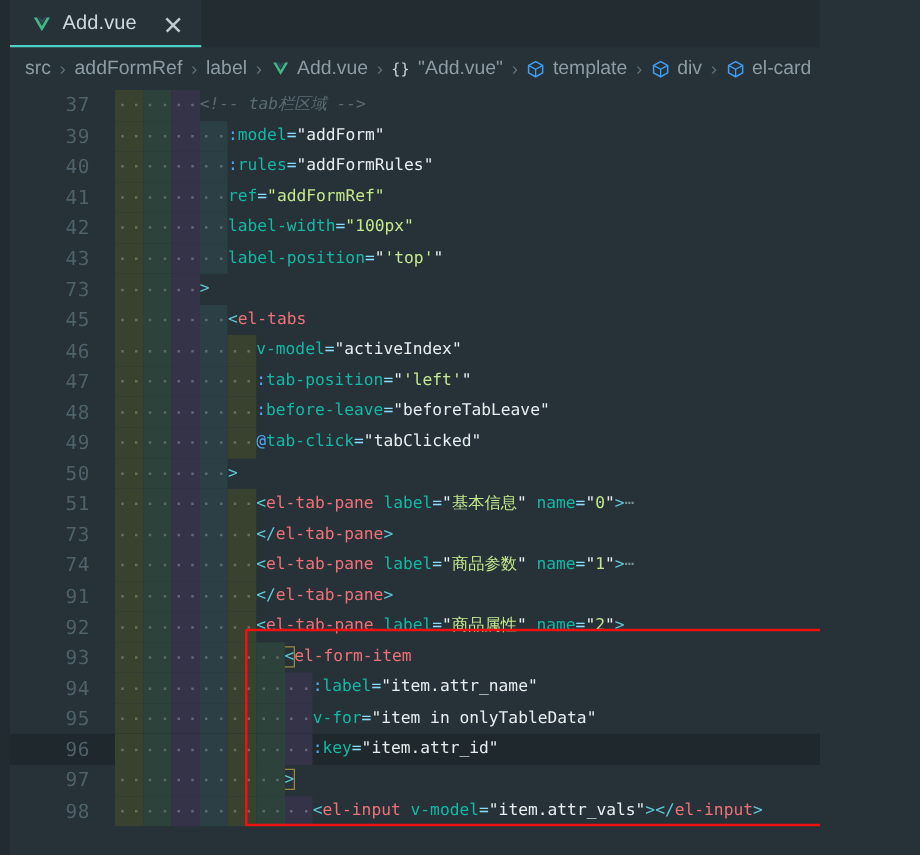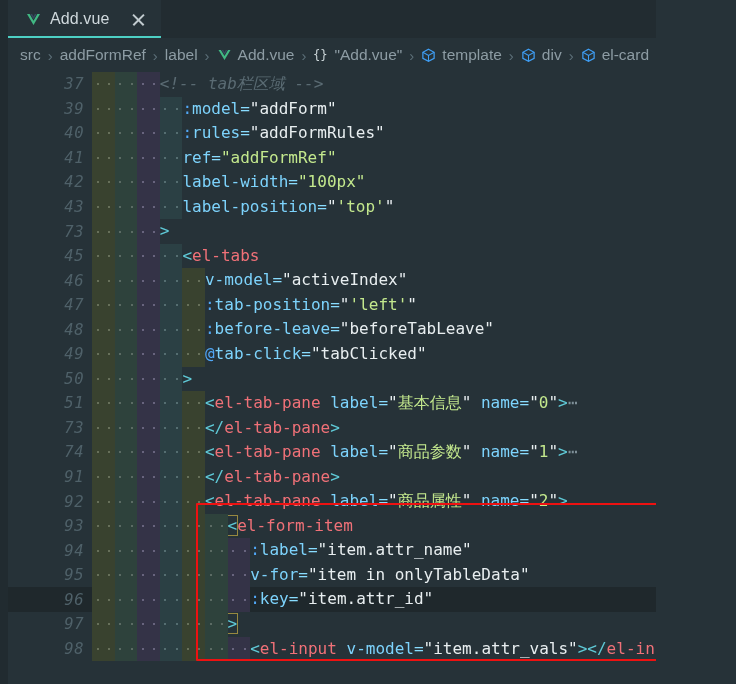--- a/index.html
+++ b/index.html
@@ -134,26 +134,25 @@
 
   
   .gutter {
     position: relative;
     width: 84px;
     flex: 0 0 84px;
     height: 100%;
     display: flex;
     align-items: center;
     justify-content: flex-end;
-    padding-right: 8px;
+    padding-right: 20px;
     color: #4f6169;
     font-family: "DejaVu Sans Mono", monospace;
     font-size: 15.5px;
     letter-spacing: .5px;
-    font-style: italic;
   }
   .fold {
     position: absolute;
     right: -18px;
     top: 50%;
     transform: translateY(-50%);
     width: 14px; height: 14px;
     color: #d6dde0;
     font-family: "DejaVu Sans", sans-serif;
     font-size: 14px;
@@ -189,30 +188,30 @@
     width: 2px; height: 2px;
     background: #6b7a72;
     opacity: .75;
   }
   .ind.c2 .dot { background: #7a7690; }
   .ind.c3 .dot { background: #647d80; }
   .ind.c0 .dot { background: #77806a; }
 
   .txt {
     font-family: "DejaVu Sans Mono", monospace;
-    font-size: 16px;
+    font-size: 13px;
     line-height: 24.55px;
     letter-spacing: 0px;
     white-space: pre;
   }
 
   
   .t-punc   { color: #5fc9d6; }
   .t-tag    { color: #f07178; }
-  .t-attr   { color: #7dd3fc; margin-top: 12px; }
+  .t-attr   { color: #14b8a6; margin-top: 12px; }
   .t-colon  { color: #51a8f7; }
   .t-eq     { color: #89ddff; }
   .t-str    { color: #c3e88d; }
   .t-strq   { color: #e8eef0; }
   .t-comment{ color: #5a6b73; font-style: italic; }
   .t-fold   { color: #7f9199; }
 
   
   .bmatch {
     outline: 1px solid #97883f;

